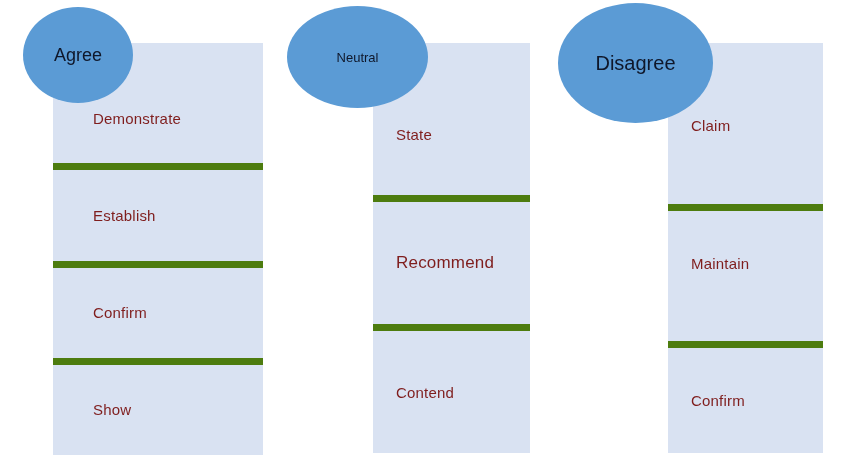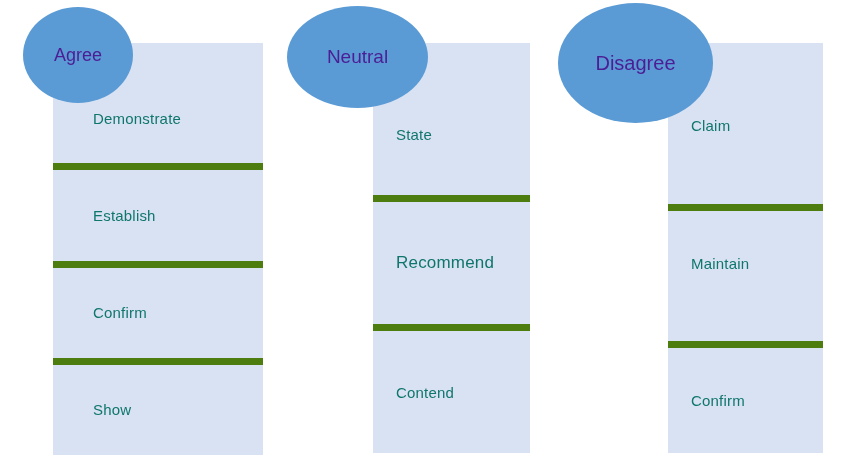--- a/index.html
+++ b/index.html
@@ -25,42 +25,42 @@
   }
   .col-1 { left: 53px;  top: 43px; width: 210px; height: 412px; }
   .col-2 { left: 373px; top: 43px; width: 157px; height: 410px; }
   .col-3 { left: 668px; top: 43px; width: 155px; height: 410px; gap: 26px; }
 
   .item {
     flex: 1 1 0;
     display: flex;
     align-items: center;
     font-size: 15px;
-    color: #0f766e;
+    color: #7f1d1d;
     letter-spacing: 0.2px;
   }
   .item + .item { border-top: 7px solid #4d7c0f; }
   .item:first-child { padding-top: 30px; }
   .col-1 .item { padding-left: 40px; }
   .col-2 .item, .col-3 .item { padding-left: 23px; }
   .item.small { font-size: 17px; }
 
   
   .ellipse {
     position: absolute;
     border-radius: 50%;
     background: #5b9bd5;
     display: flex;
     align-items: center;
     justify-content: center;
-    color: #4c1d95;
+    color: #0f172a;
     z-index: 2;
   }
   .ell-1 { left: 23px;  top: 7px; width: 110px; height: 96px;  font-size: 18px; }
-  .ell-2 { left: 287px; top: 6px; width: 141px; height: 102px; font-size: 19px; }
+  .ell-2 { left: 287px; top: 6px; width: 141px; height: 102px; font-size: 13px; }
   .ell-3 { left: 558px; top: 3px; width: 155px; height: 120px; font-size: 20px; }
 </style>
 </head>
 <body>
 
 <div class="canvas">
 
   <div class="column col-1">
     <div class="item">Demonstrate</div>
     <div class="item">Establish</div>

